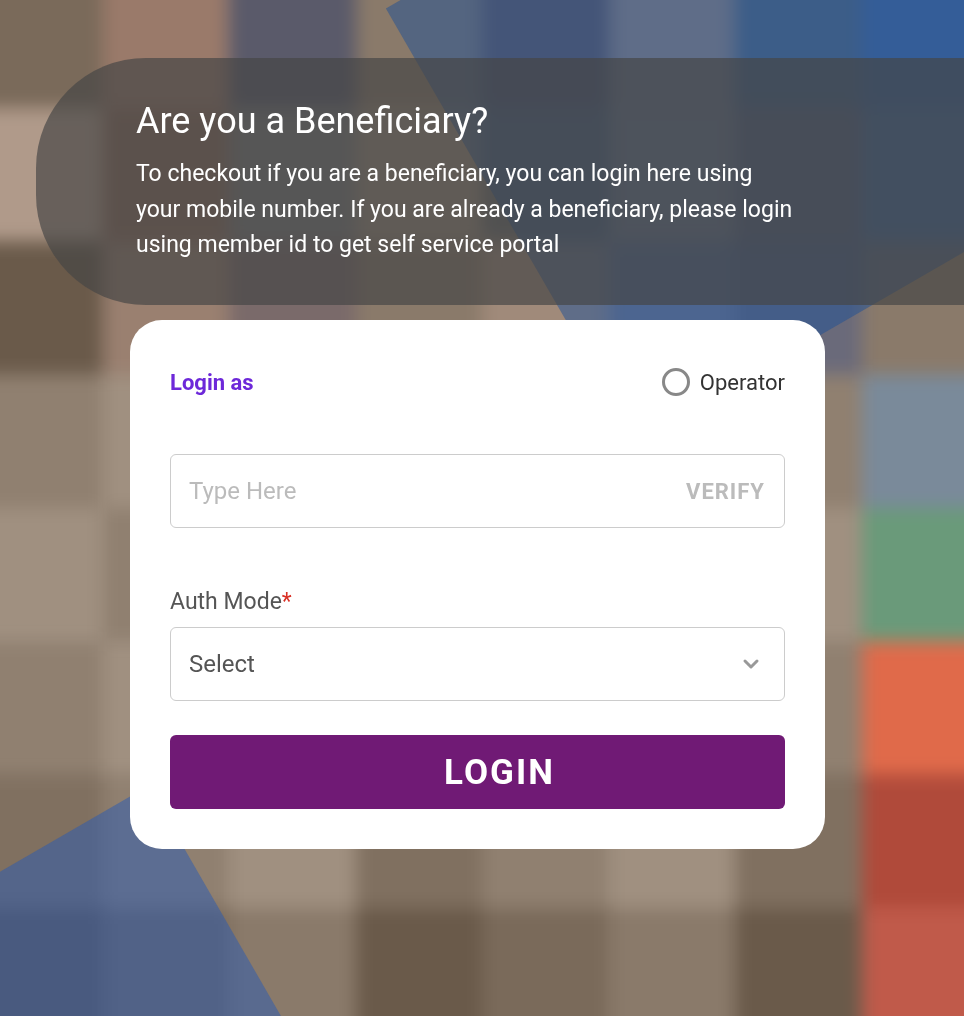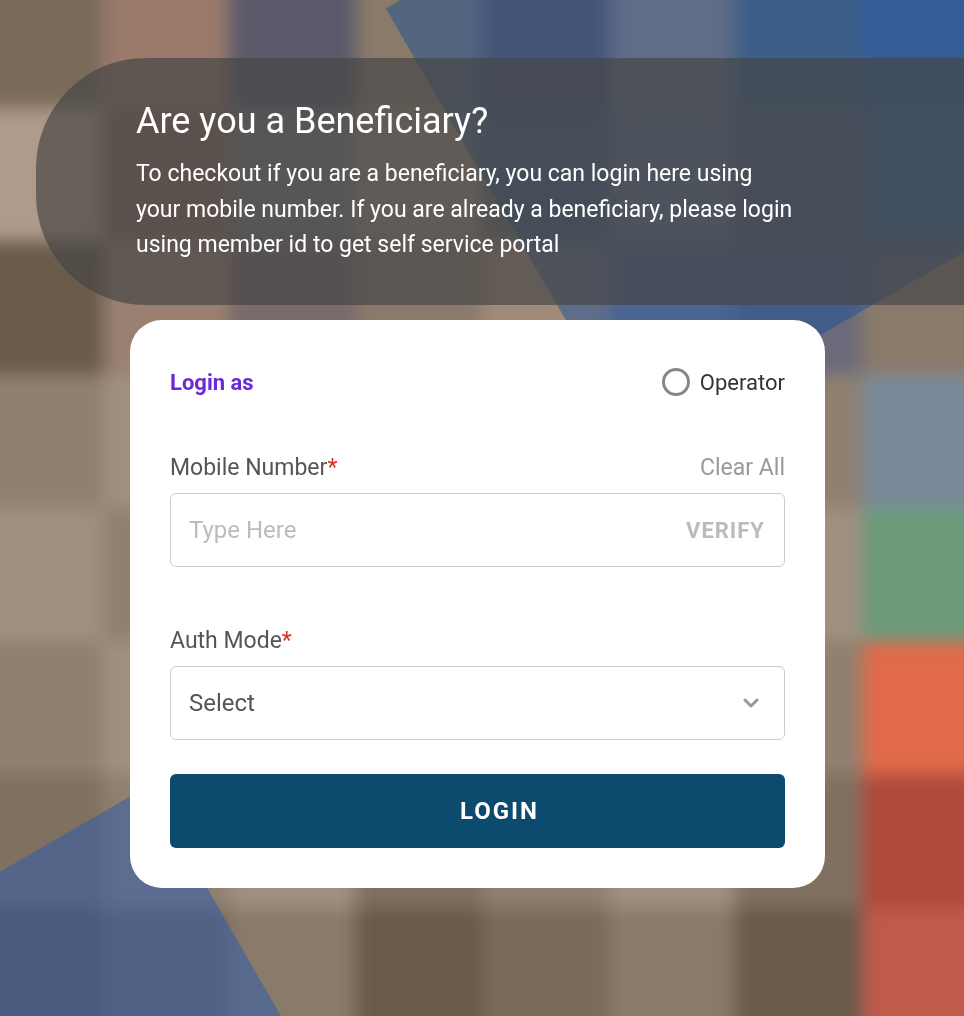--- a/index.html
+++ b/index.html
@@ -197,24 +197,24 @@
       right: 22px;
       top: 50%;
       transform: translateY(-50%);
       width: 24px;
       height: 24px;
       pointer-events: none;
     }
     .login-btn {
       width: 100%;
       height: 74px;
-      background: #0c4a6e;
+      background: #701a75;
       border: none;
       border-radius: 6px;
-      font-size: 24px;
+      font-size: 35px;
       font-weight: 700;
       letter-spacing: 2px;
       color: #fff;
       cursor: pointer;
       font-family: inherit;
       padding-left: 44px;
     }
     .field-label-simple {
       font-size: 23px;
       color: #555;
@@ -302,26 +302,20 @@
   <div class="card-header">
     <div class="login-as-title">Login as</div>
     <div class="radio-group">
       <label class="radio-option">
         <span class="radio-circle"></span>
         <span class="radio-label">Operator</span>
       </label>
     </div>
   </div>
 
-  <div class="field-row">
-    <div class="field-label">
-      <span>Mobile Number</span><span class="required">*</span>
-    </div>
-    <button class="clear-all">Clear All</button>
-  </div>
   <div class="input-wrapper">
     <input type="text" class="text-input" placeholder="Type Here" style="">
     <button class="verify-btn">VERIFY</button>
   </div>
 
   <div class="field-label-simple">
     <span>Auth Mode</span><span class="required">*</span>
   </div>
   <div class="select-wrapper">
     <div class="select-box">

